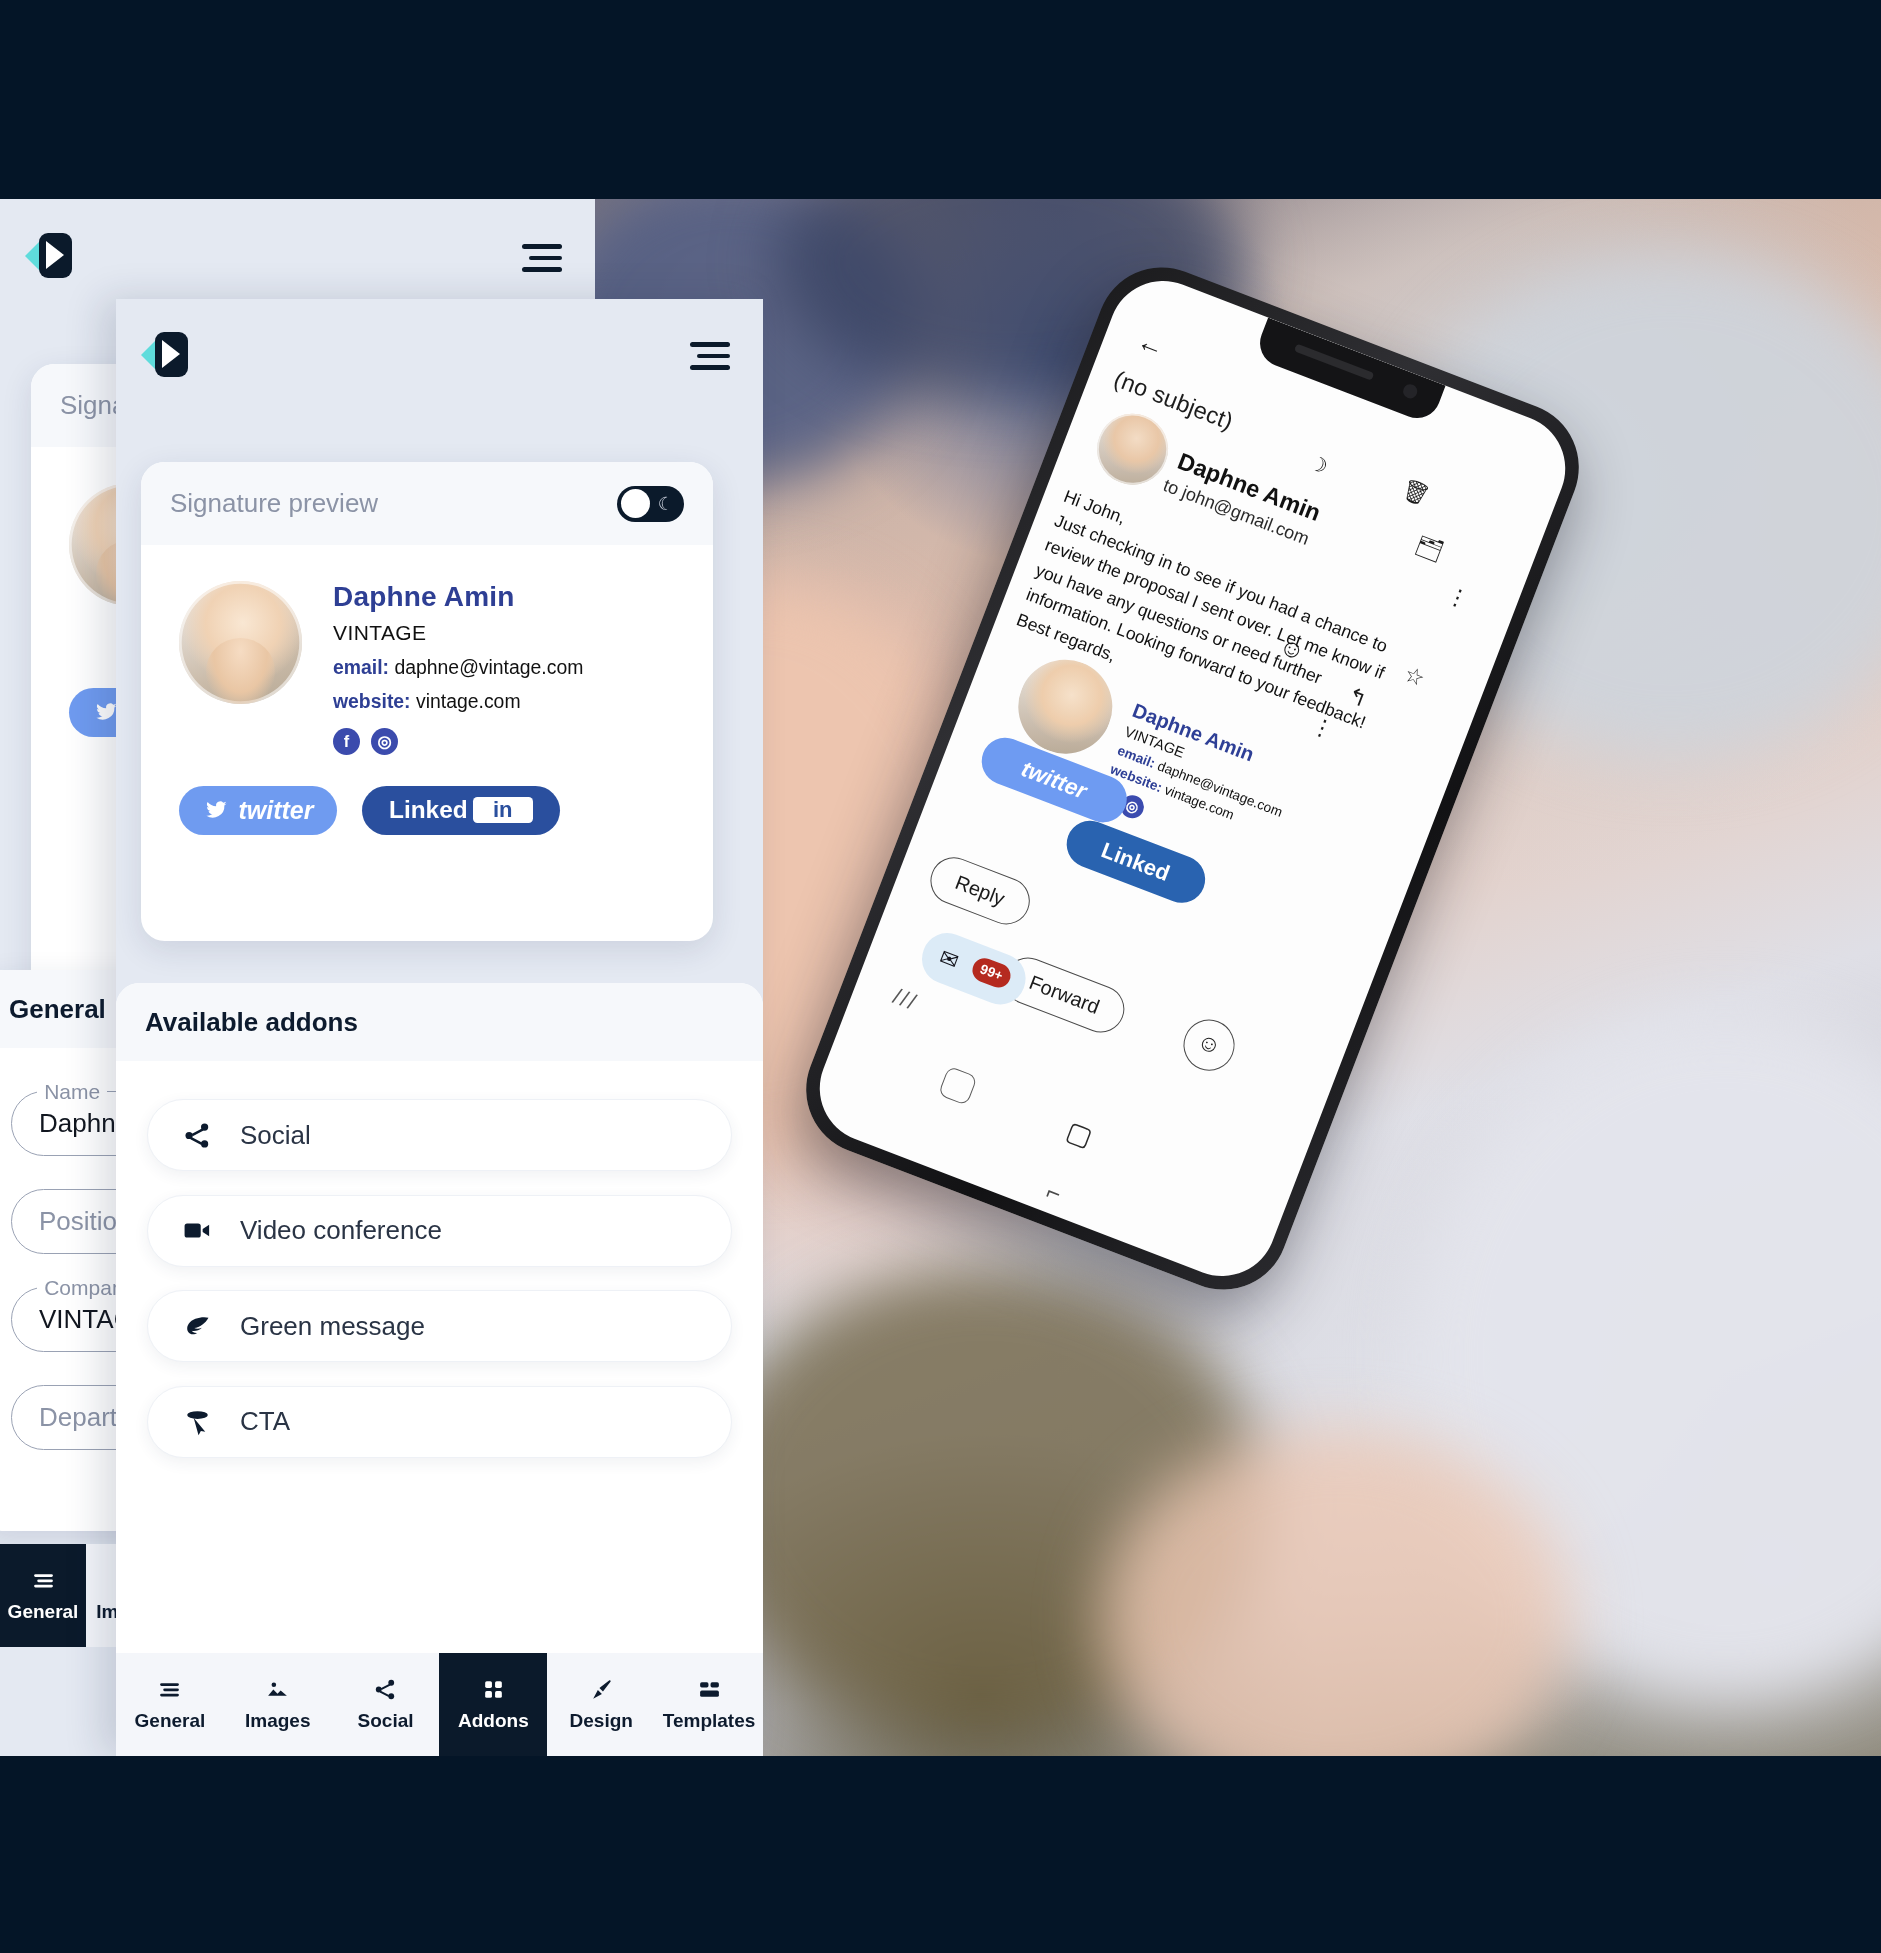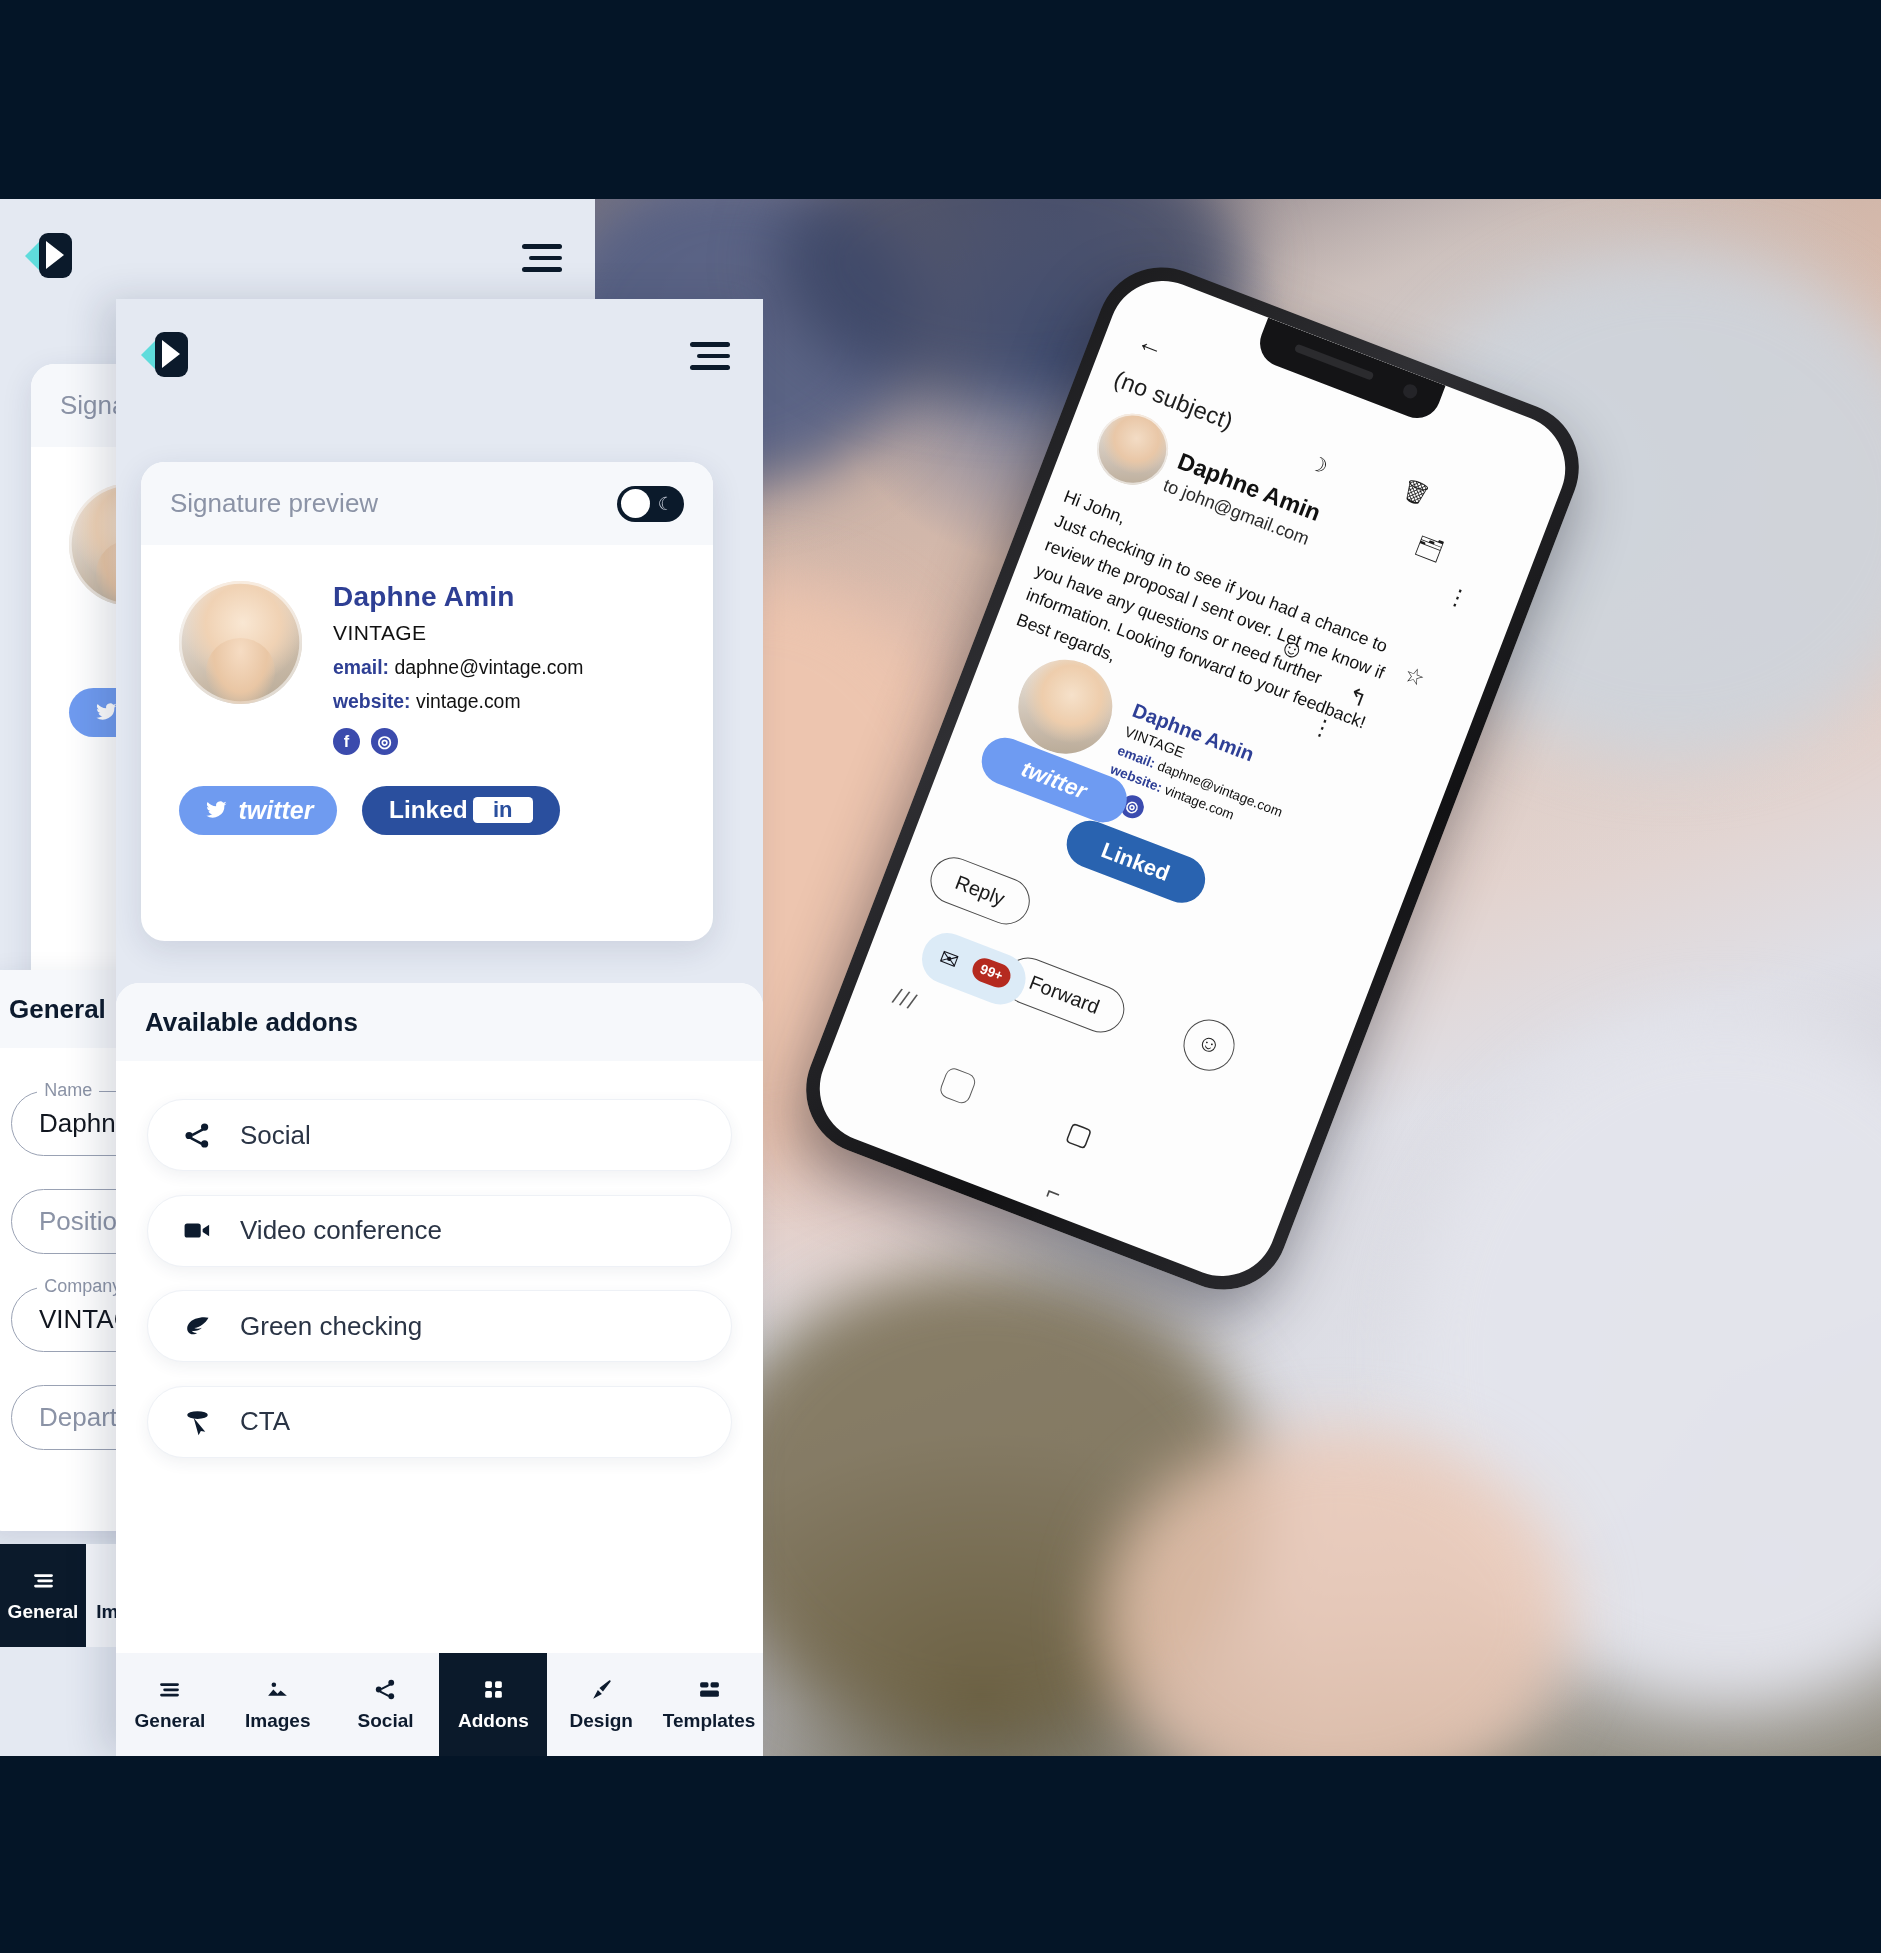--- a/index.html
+++ b/index.html
@@ -212,21 +212,21 @@
   #panel-general {
     position:absolute; left:-20px; top:771px; width:507px; height:561px;
     background:#fff; border-radius:23.5px; box-shadow:0 9px 31px rgba(32,45,80,.12); overflow:hidden;
   }
   .field {
     position:relative; margin:0 31px 33px 31px; height:65px;
     border:1.4px solid #9aa2b4; border-radius:33px; display:flex; align-items:center; padding:0 27px;
   }
   .field .lbl {
     position:absolute; left:25px; top:-11.8px; background:#fff; padding:0 7.2px;
-    font-size:18px; color:#8b93a6;
+    font-size:21px; color:#8b93a6;
   }
   .field .val { font-size:26px; color:#11161f; }
   .field .ph { font-size:26px; color:#8b93a6; }
 
   
   #tabbar-back {
     position:absolute; left:0; bottom:109px; width:172px; height:103px; background:#f4f6fa; display:flex;
   }
   .tb-item { flex:1; display:flex; flex-direction:column; align-items:center; justify-content:center; gap:8.1px; }
   .tb-item .tlabel { font-size:19px; color:#0d1b2e; font-weight:bold; }
@@ -487,21 +487,21 @@
                 <rect x="2" y="6.5" width="12.5" height="11" rx="2"></rect>
                 <path d="M16 10.8l5-3.3v9l-5-3.3z"></path>
               </svg>
             <span class="alabel">Video conference</span>
           </div>
 
           <div class="addon">
             <svg width="31" height="31" viewBox="0 0 24 24">
                 <path d="M20.5 5.2C16 4 8.2 5.5 5.2 9.8c-2 2.9-1.3 6.2.9 7.6 1.9 1.2 4.3.6 5.6-.4-2.2.1-3.6-.7-4.2-1.7 2.7.6 5.8-.4 7.9-2.4-2.2 1-4.5 1-5.9.3 4.2-.5 8.6-3.6 11-8z"></path>
               </svg>
-            <span class="alabel">Green checking</span>
+            <span class="alabel">Green message</span>
           </div>
 
           <div class="addon">
             <svg width="31" height="31" viewBox="0 0 24 24">
                 <ellipse cx="12" cy="7" rx="8" ry="3"></ellipse>
                 <path d="M9 9l9 11-3.4-.6-1.8 3.2z"></path>
               </svg>
             <span class="alabel">CTA</span>
           </div>
         </div>

